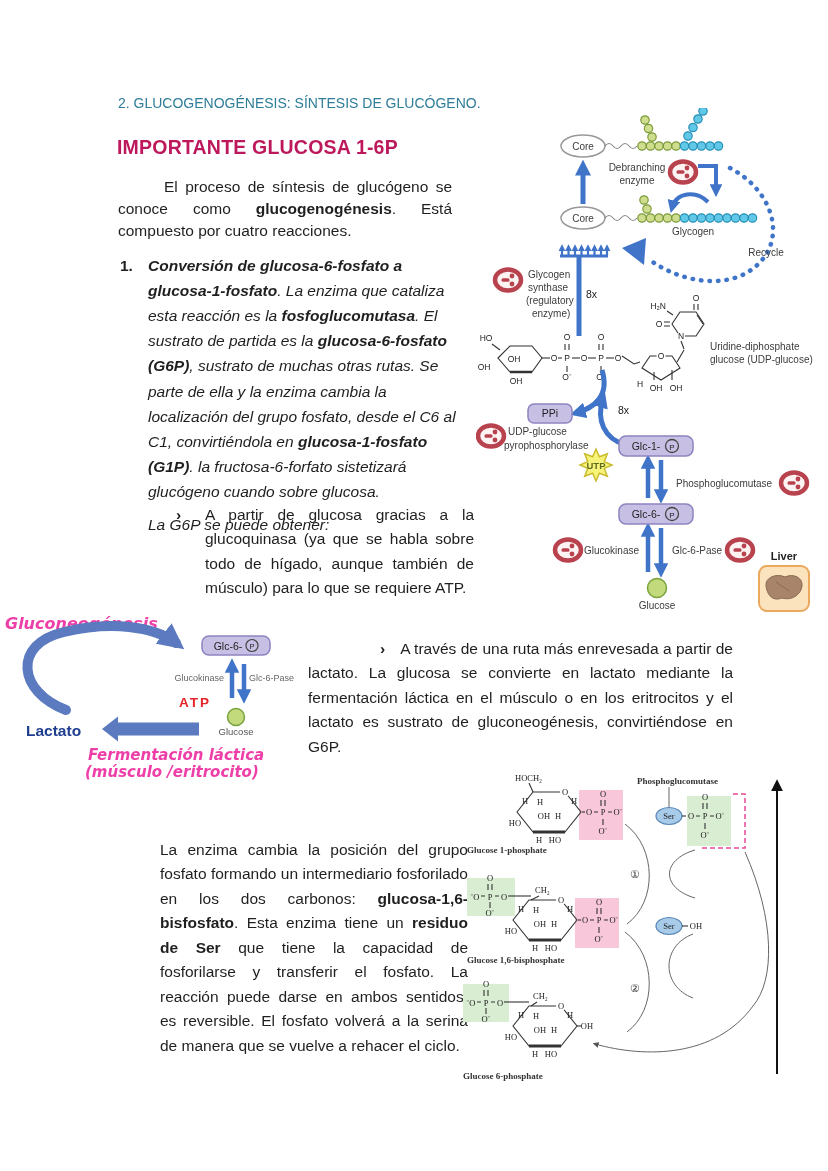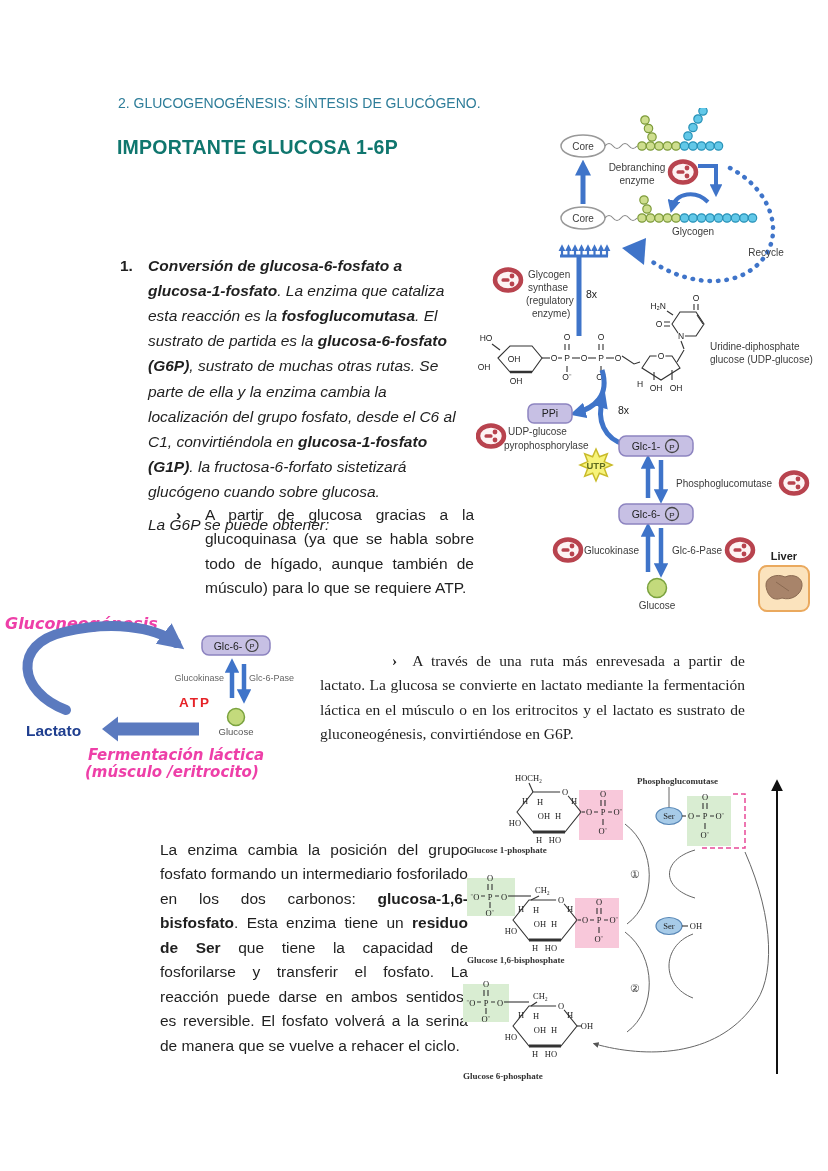--- a/index.html
+++ b/index.html
@@ -1,31 +1,31 @@
 <!DOCTYPE html>
 <html><head>
 <meta charset="utf-8">
 <style>
   html,body{margin:0;padding:0;background:#e9e9e9;}
   .page{position:relative;width:828px;height:1171px;background:#ffffff;overflow:hidden;
         font-family:"Liberation Sans",sans-serif;color:#1f1f1f;margin:0 auto;}
   .abs{position:absolute;}
   .heading{left:118px;top:95px;font-size:14px;font-weight:normal;color:#2e7d99;margin:0;}
-  .subheading{left:117px;top:136px;font-size:19.5px;font-weight:bold;color:#0f766e;margin:0;letter-spacing:.2px;}
+  .subheading{left:117px;top:136px;font-size:19.5px;font-weight:bold;color:#be185d;margin:0;letter-spacing:.2px;}
   .intro{left:118px;top:176px;width:334px;margin:0;font-size:15.5px;line-height:1.42;
          text-align:justify;text-indent:46px;}
   .item1{left:118px;top:253px;width:352px;font-size:15.5px;line-height:1.62;}
   .item1 .num{position:absolute;left:2px;top:0;font-weight:bold;}
   .item1 .bodytxt{margin-left:30px;font-style:italic;}
   .item1 .tail{margin-top:8px;}
   .bullet-a{left:176px;top:503px;width:298px;font-size:15.5px;line-height:1.58;}
   .bullet-a .marker{position:absolute;left:0;top:0;font-weight:bold;}
   .bullet-a .txt{margin-left:29px;text-align:justify;}
-  .bullet-b{left:308px;top:637px;width:425px;margin:12px;font-size:15.5px;line-height:1.58;
-            text-align:justify;text-indent:72px;font-family:Liberation Serif, serif;}
+  .bullet-b{left:308px;top:637px;width:425px;margin:0;font-size:15.5px;line-height:1.58;
+            text-align:justify;text-indent:72px;}
   .bullet-b .marker{font-weight:bold;padding-right:15px;}
   .para-mech{left:160px;top:838px;width:308px;margin:0;font-size:15.5px;line-height:1.58;text-align:justify;}
   b{font-weight:bold;}
   
   svg text{font-family:"Liberation Sans",sans-serif;}
   .t10{font-size:10px;fill:#3c3c3c;}
   .t10d{font-size:10.5px;fill:#222;}
   .chem{font-size:8.5px;fill:#222;}
   .bc{font-size:8.5px;font-family:"Liberation Serif",serif;fill:#222;}
   .cap{font-size:9px;font-weight:bold;font-family:"Liberation Serif",serif;fill:#333;}
@@ -37,20 +37,21 @@
   .pink-txt{font-weight:bold;font-style:italic;fill:#ee3fa8;font-family:"DejaVu Sans",sans-serif;}
 </style>
 </head>
 <body>
 
 <div class="page">
 
   <h1 class="heading abs">2. GLUCOGENOGÉNESIS: SÍNTESIS DE GLUCÓGENO.</h1>
   <h2 class="subheading abs">IMPORTANTE GLUCOSA 1-6P</h2>
 
+  <p class="intro abs"><span>El proceso de síntesis de glucógeno se conoce como </span><b>glucogenogénesis</b><span>. Está compuesto por cuatro reacciones.</span></p>
 
   <div class="item1 abs">
     <span class="num">1.</span>
     <div class="bodytxt"><b>Conversión de glucosa-6-fosfato a glucosa-1-fosfato</b><span>. La enzima que cataliza esta reacción es la </span><b>fosfoglucomutasa</b><span>. El sustrato de partida es la </span><b>glucosa-6-fosfato (G6P)</b><span>, sustrato de muchas otras rutas. Se parte de ella y la enzima cambia la localización del grupo fosfato, desde el C6 al C1, convirtiéndola en </span><b>glucosa-1-fosfato (G1P)</b><span>. la fructosa-6-forfato sistetizará glucógeno cuando sobre glucosa.</span>
       <div class="tail">La G6P se puede obtener:</div>
     </div>
   </div>
 
   <div class="bullet-a abs">
     <span class="marker">›</span>

